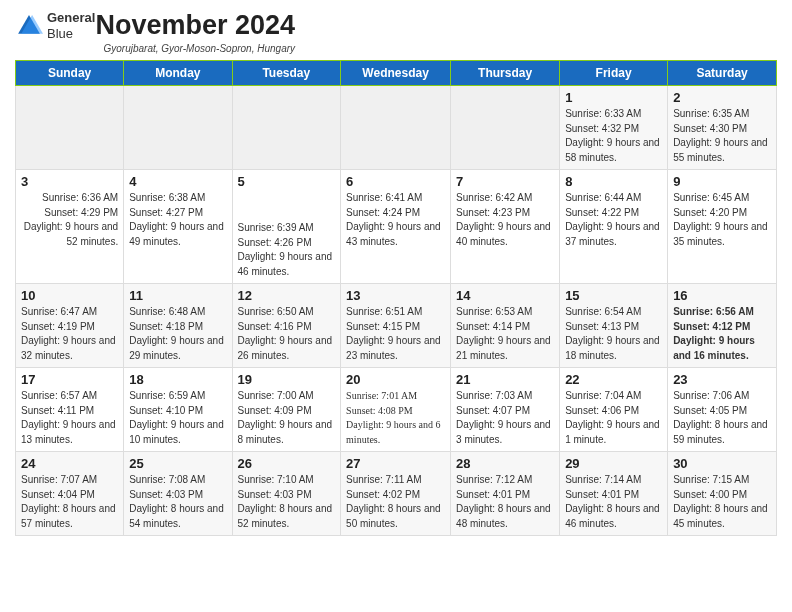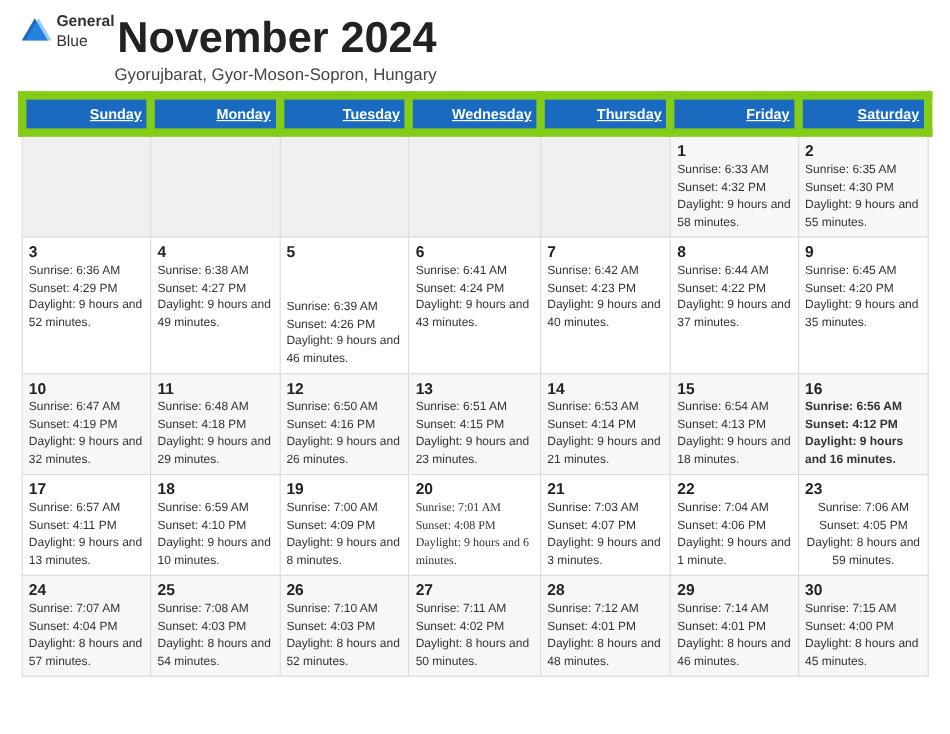--- a/index.html
+++ b/index.html
@@ -27,45 +27,45 @@
     }
     .logo-text .general { font-weight: bold; }
     .logo-icon {
       width: 28px;
       height: 28px;
     }
     .title-area {
       text-align: right;
     }
     .month-title {
-      font-size: 36px;
+      font-size: 27px;
       font-weight: bold;
       color: #222;
     }
     .location-title {
-      font-size: 14px;
+      font-size: 10px;
       color: #444;
       margin-top: 2px;
+      font-style: italic;
     }
     .calendar {
       width: 100%;
       border-collapse: collapse;
       font-size: 11px;
     }
     .calendar thead tr {
       background: #1a6bbf;
       color: #fff;
     }
     .calendar thead th {
       padding: 5px 4px;
-      text-align: right;
+      text-align: center;
       font-size: 12px;
       font-weight: bold;
-      border: 7px solid #84cc16;
-      text-decoration: underline;
+      border: 1px solid #84cc16;
     }
     .calendar tbody tr {
       vertical-align: top;
     }
     .calendar tbody td {
       border: 1px solid #ddd;
       padding: 4px 5px;
       height: 80px;
       width: 113px;
       background: #fff;
@@ -140,21 +140,21 @@
         <td>
           <span class="day-number">2</span>
           <div class="day-info" style="white-space: pre-line;">Sunrise: 6:35 AM
 Sunset: 4:30 PM
 Daylight: 9 hours and 55 minutes.</div>
         </td>
       </tr>
       <tr>
         <td>
           <span class="day-number">3</span>
-          <div class="day-info" style="white-space: pre-line;">Sunrise: 6:36 AM
+          <div class="day-info" style="white-space: pre-line; text-align: right;">Sunrise: 6:36 AM
 Sunset: 4:29 PM
 Daylight: 9 hours and 52 minutes.</div>
         </td>
         <td>
           <span class="day-number">4</span>
           <div class="day-info" style="white-space: pre-line;">Sunrise: 6:38 AM
 Sunset: 4:27 PM
 Daylight: 9 hours and 49 minutes.</div>
         </td>
         <td>
@@ -264,21 +264,21 @@
 Daylight: 9 hours and 3 minutes.</div>
         </td>
         <td>
           <span class="day-number">22</span>
           <div class="day-info" style="white-space: pre-line;">Sunrise: 7:04 AM
 Sunset: 4:06 PM
 Daylight: 9 hours and 1 minute.</div>
         </td>
         <td>
           <span class="day-number">23</span>
-          <div class="day-info" style="white-space: pre-line; text-align: center;">Sunrise: 7:06 AM
+          <div class="day-info" style="white-space: pre-line;">Sunrise: 7:06 AM
 Sunset: 4:05 PM
 Daylight: 8 hours and 59 minutes.</div>
         </td>
       </tr>
       <tr>
         <td>
           <span class="day-number">24</span>
           <div class="day-info" style="white-space: pre-line;">Sunrise: 7:07 AM
 Sunset: 4:04 PM
 Daylight: 8 hours and 57 minutes.</div>

